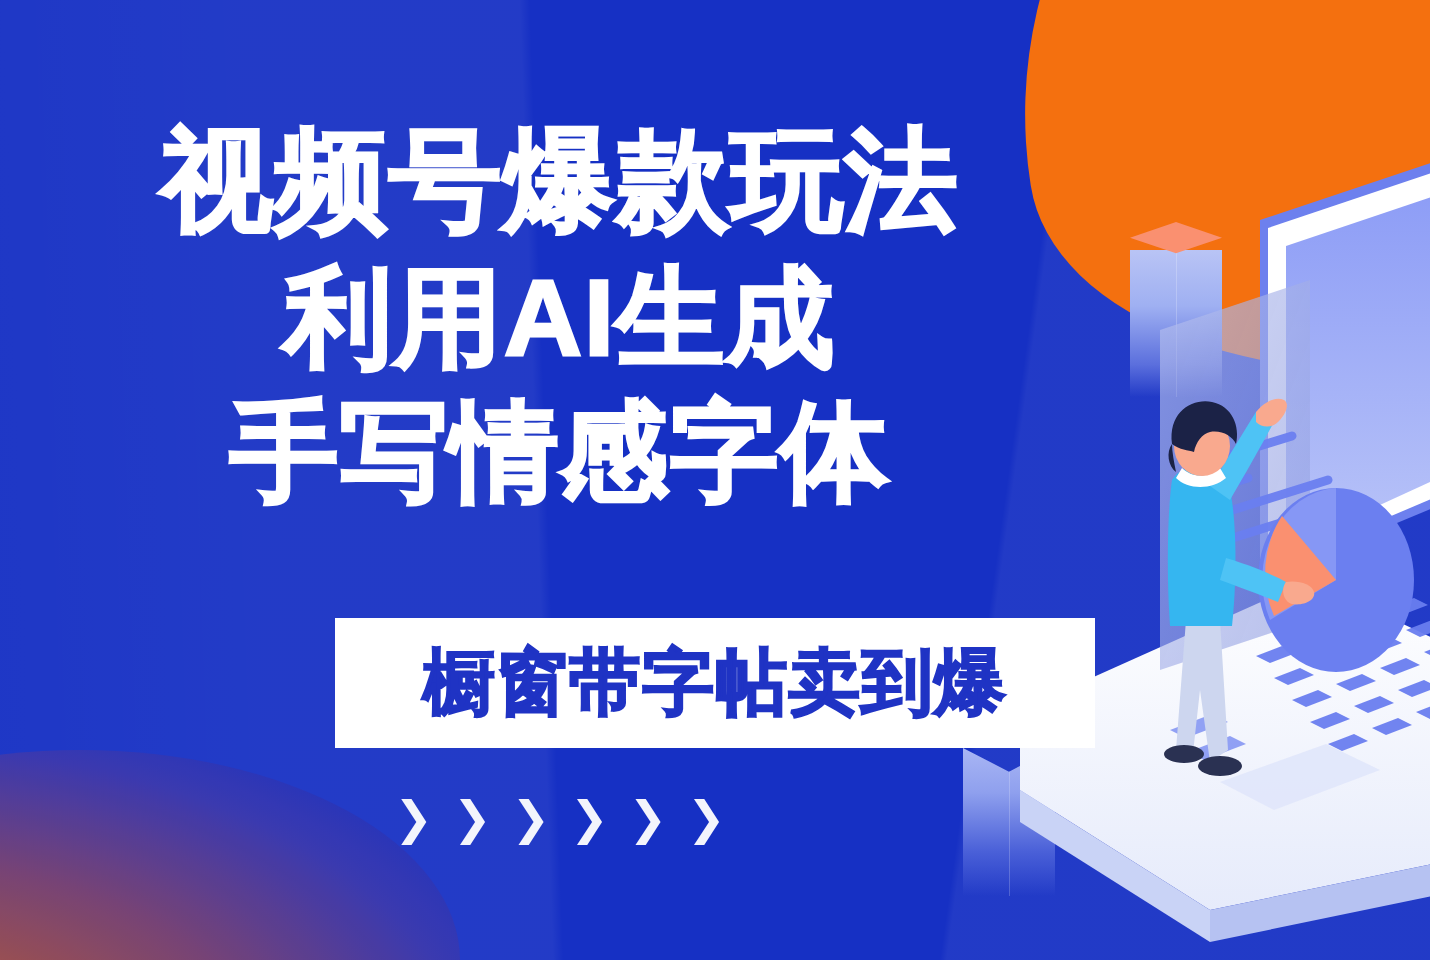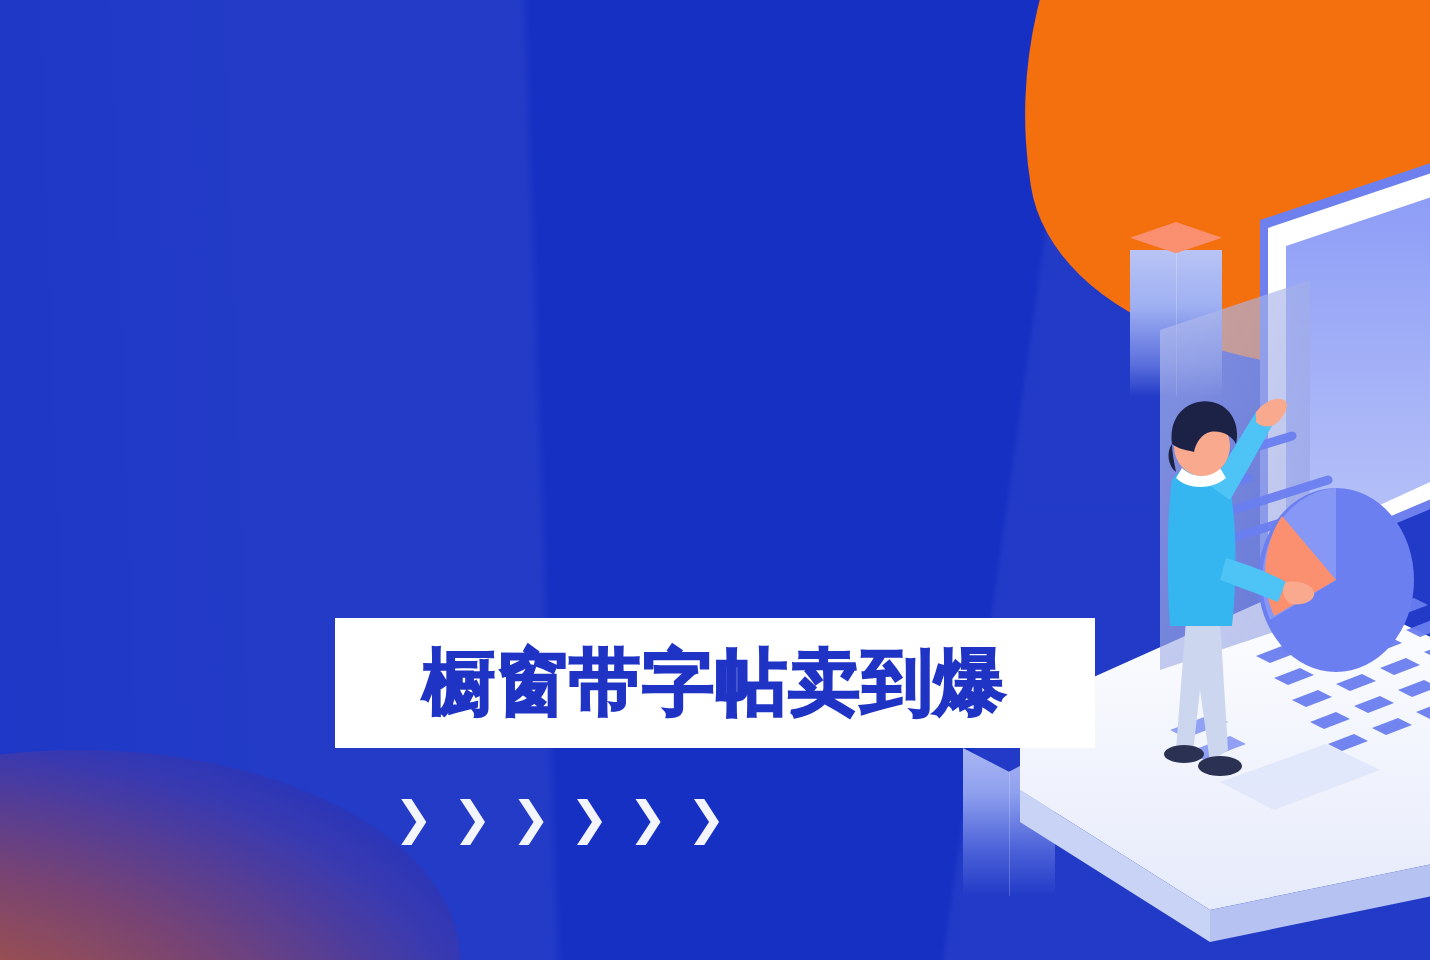--- a/index.html
+++ b/index.html
@@ -296,20 +296,25 @@
       </g>
     </svg>
   </div>
 
   <div id="col-b" class="col-deco">
     <div class="body">
         <span class="split"></span>
       </div>
   </div>
 
+  <div class="headline">
+    <div class="hl-line l1">视频号爆款玩法</div>
+    <div class="hl-line l2">利用AI生成</div>
+    <div class="hl-line l3">手写情感字体</div>
+  </div>
 
   <div class="banner">
     <span class="banner-text">橱窗带字帖卖到爆</span>
   </div>
 
   <div class="arrows">
     <span class="arrow">❯</span>
     <span class="arrow">❯</span>
     <span class="arrow">❯</span>
     <span class="arrow">❯</span>

